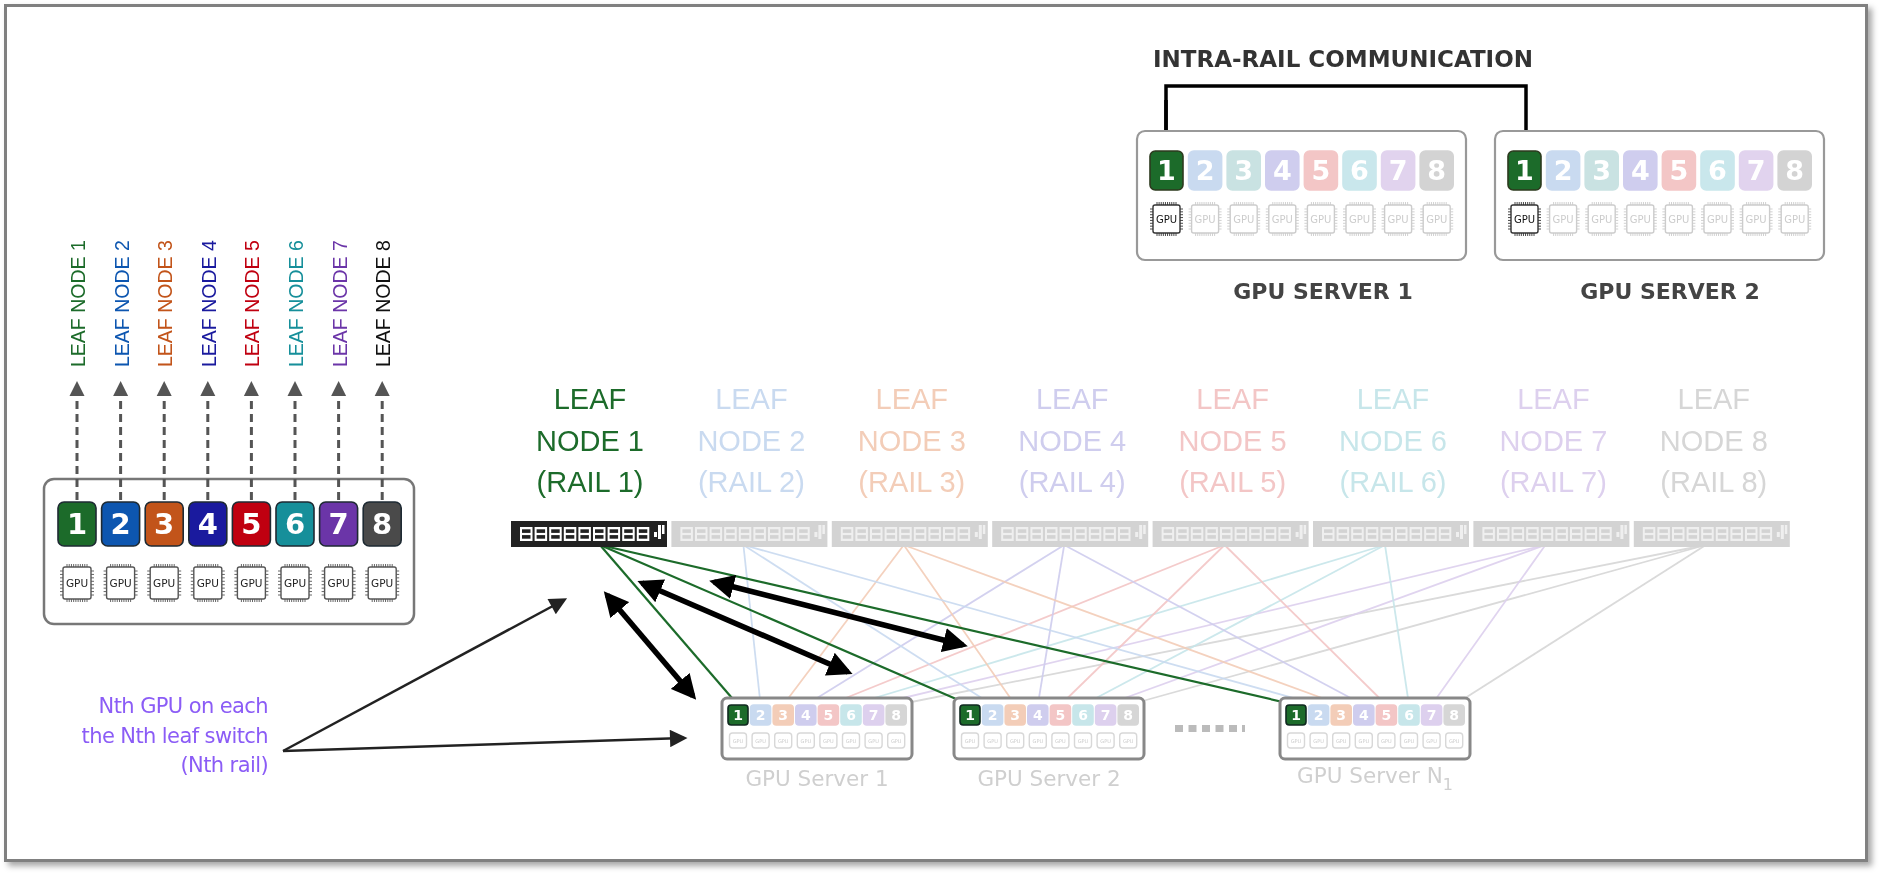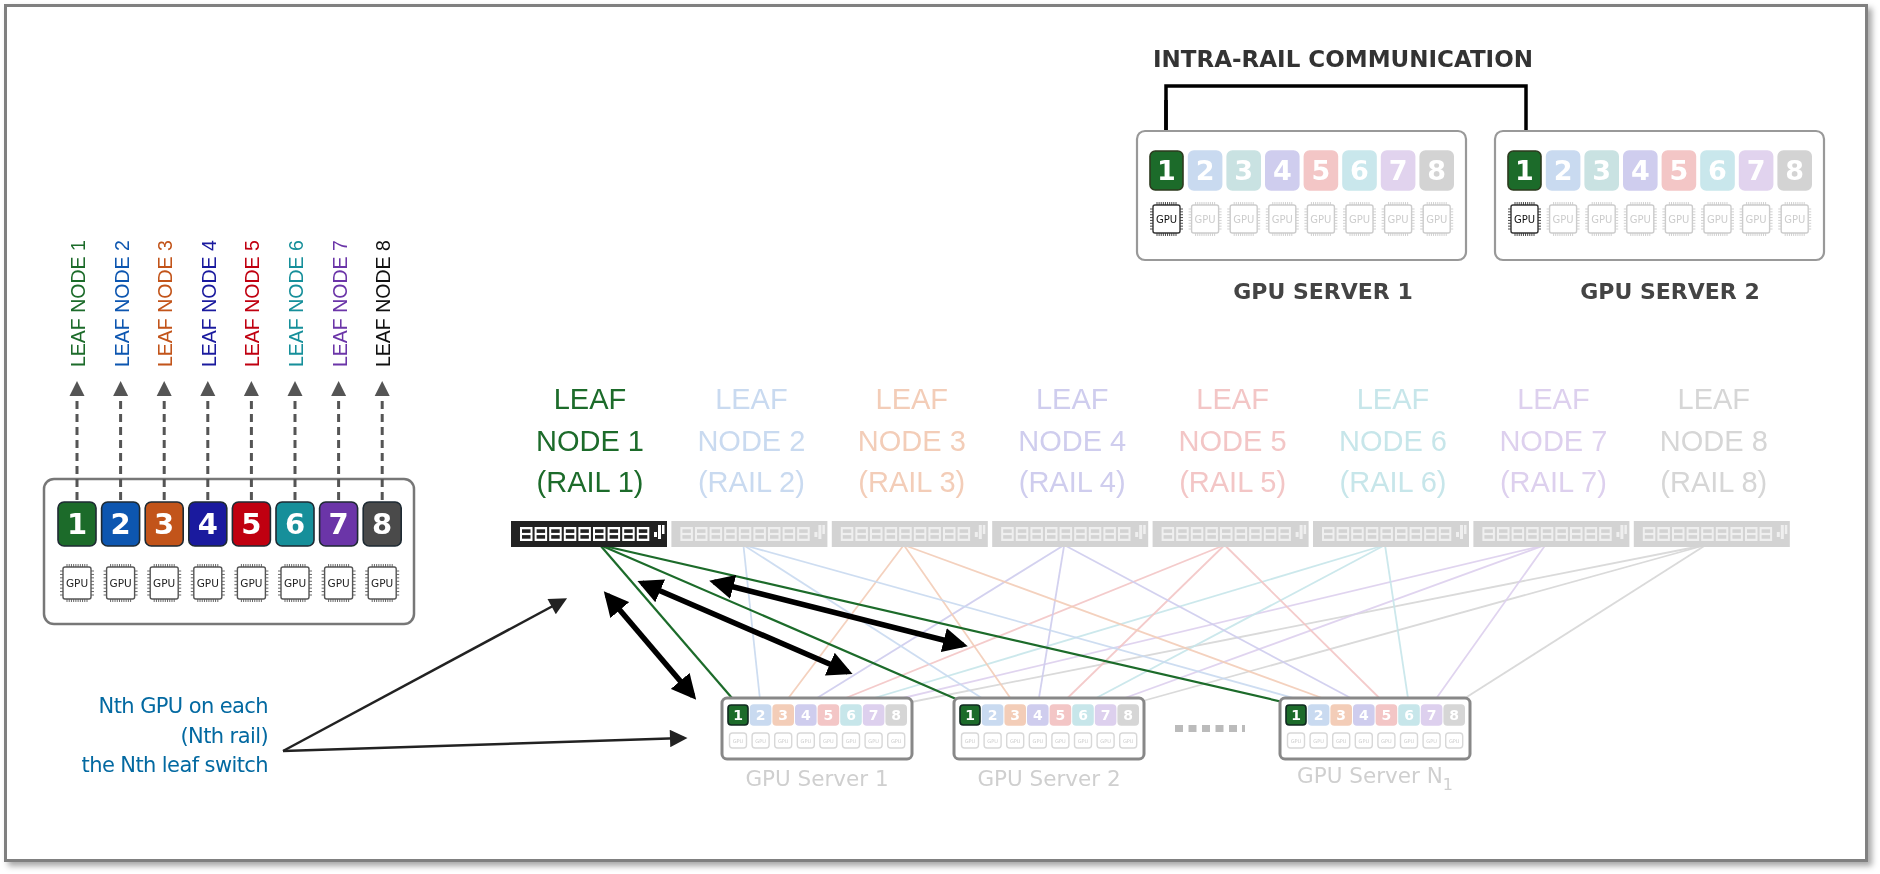--- a/index.html
+++ b/index.html
@@ -10,21 +10,21 @@
     box-shadow: 4px 4px 6px rgba(0,0,0,0.35);
   }
   svg { position: absolute; left: 0; top: 0; }
   .lato { font-family: "DejaVu Sans", sans-serif; }
   .narrow { font-family: "Liberation Sans", sans-serif; }
   .badge-num { font-family: "DejaVu Sans", sans-serif; font-weight: bold; fill: #ffffff; }
   .gpu-txt { font-family: "DejaVu Sans", sans-serif; }
   #annot {
     position: absolute; left: 30px; top: 692px; width: 238px;
     font-family: "DejaVu Sans", sans-serif; font-size: 21px; line-height: 29.5px;
-    text-align: right; color: #0369a1; letter-spacing: -0.6px;
+    text-align: right; color: #8b5cf6; letter-spacing: -0.6px;
   }
   #annot div { white-space: nowrap; }
 </style>
 </head>
 <body>
 
 <div id="frame"></div>
 
 <svg id="canvas" width="1880" height="874" viewBox="0 0 1880 874">
   <defs>
@@ -1677,15 +1677,15 @@
       <line x1="607" y1="595" x2="693" y2="696" stroke="#000" stroke-width="5.5" marker-start="url(#arrowBlk)" marker-end="url(#arrowBlk)"></line>
       <line x1="642" y1="583" x2="848" y2="672" stroke="#000" stroke-width="5.5" marker-start="url(#arrowBlk)" marker-end="url(#arrowBlk)"></line>
       <line x1="714" y1="582" x2="963" y2="645" stroke="#000" stroke-width="5.5" marker-start="url(#arrowBlk)" marker-end="url(#arrowBlk)"></line>
       <line x1="283" y1="751" x2="564" y2="600" stroke="#222" stroke-width="2.5" marker-end="url(#arrowThin)"></line>
       <line x1="283" y1="751" x2="684" y2="738" stroke="#222" stroke-width="2.5" marker-end="url(#arrowThin)"></line>
     </g>
 </svg>
 
 <div id="annot">
   <div>Nth GPU on each</div>
+  <div>the Nth leaf switch</div>
   <div>(Nth rail)</div>
-  <div>the Nth leaf switch</div>
 </div>
 
 </body></html>

